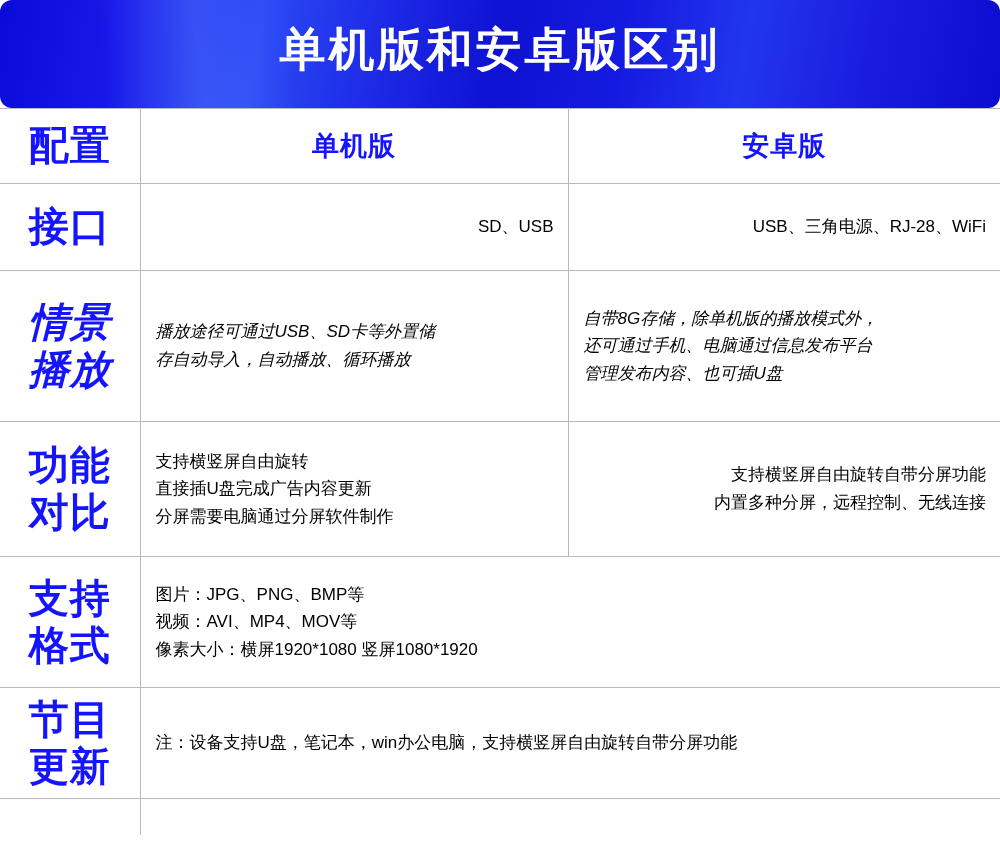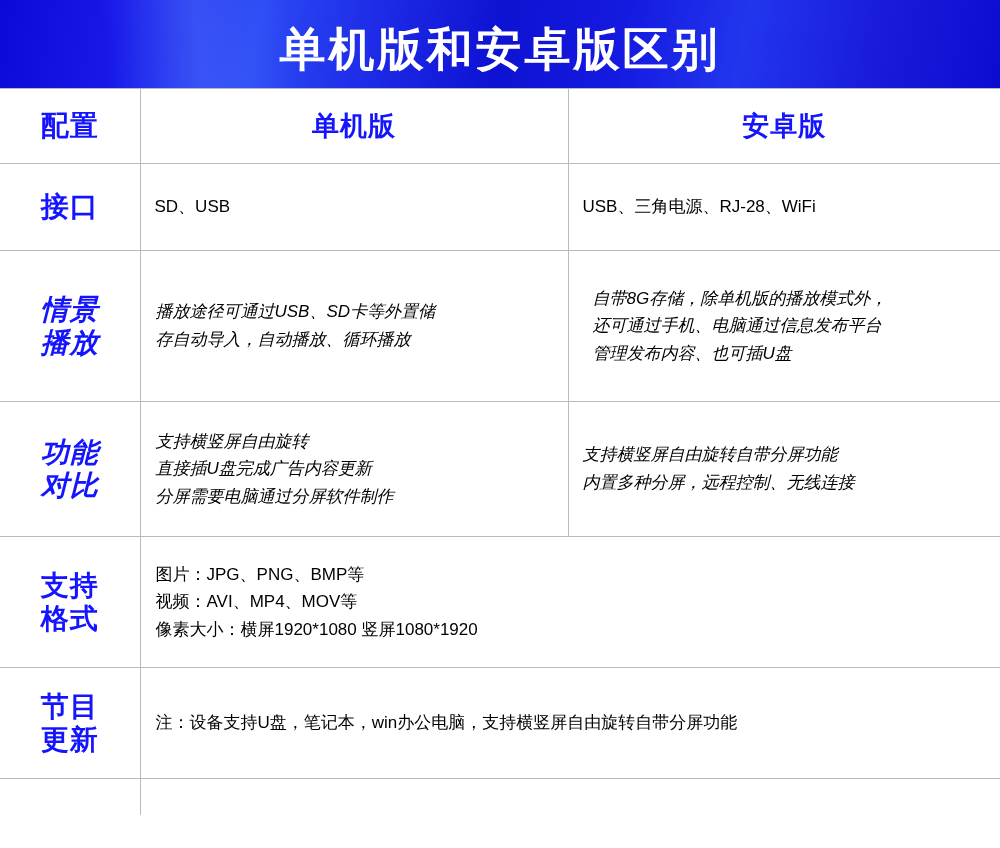--- a/index.html
+++ b/index.html
@@ -16,32 +16,33 @@
   }
   .page {
     width: 1000px;
     height: 848px;
     position: relative;
   }
   
   .banner {
     position: relative;
     width: 1000px;
-    height: 88px;
+    height: 108px;
     background: linear-gradient(100deg,
         #0a0ad8 0%,
         #1818e8 12%,
         #2b49f5 26%,
         #1d2ae6 38%,
         #0e12d2 50%,
         #151ae0 62%,
         #2236ee 74%,
         #1a1ddd 86%,
         #0c0cd0 100%);
     overflow: hidden;
+    border-radius: 12px;
   }
   .banner::after {
     content: "";
     position: absolute;
     left: -10%;
     top: -40%;
     width: 60%;
     height: 200%;
     background: linear-gradient(75deg, rgba(255,255,255,0) 35%, rgba(90,130,255,0.38) 50%, rgba(255,255,255,0) 65%);
     transform: rotate(8deg);
@@ -77,21 +78,21 @@
   }
   .table td.col-label {
     border-right: 1px solid #b9b9b9;
   }
   .table td.col-mid {
     border-right: 1px solid #b9b9b9;
     margin-left: 16px;
   }
   .row-label {
     color: #1414ff;
-    font-size: 28px;
+    font-size: 40px;
     font-weight: bold;
     text-align: center;
     line-height: 1.18;
     padding: 6px 2px;
     letter-spacing: 1px;
   }
   .head-cell {
     color: #1414ff;
     font-size: 27px;
     font-weight: bold;
@@ -99,32 +100,32 @@
     padding: 10px 4px;
     letter-spacing: 1px;
   }
   .cell-text {
     font-size: 17px;
     color: #000000;
     line-height: 1.62;
     padding: 10px 14px;
   }
   .cell-text.center {
-    text-align: left;
+    text-align: right;
   }
   .cell-text.pad-left {
     padding-left: 15px;
   }
   .cell-text.pad-left-24 {
-    padding-left: 24px;
+    padding-left: 15px;
   }
   .r-head td { height: 74px; }
   .r-port td { height: 86px; }
   .r-scene td { height: 150px; font-style: italic; }
-  .r-func td { height: 134px; font-style: italic; }
+  .r-func td { height: 134px; }
   .r-format td { height: 130px; }
   .r-update td { height: 110px; }
   .r-tail td { height: 36px; border-bottom: none; }
   .nowrap-line { white-space: nowrap; }
 </style>
 </head>
 <body>
 
 <div class="page">
 

